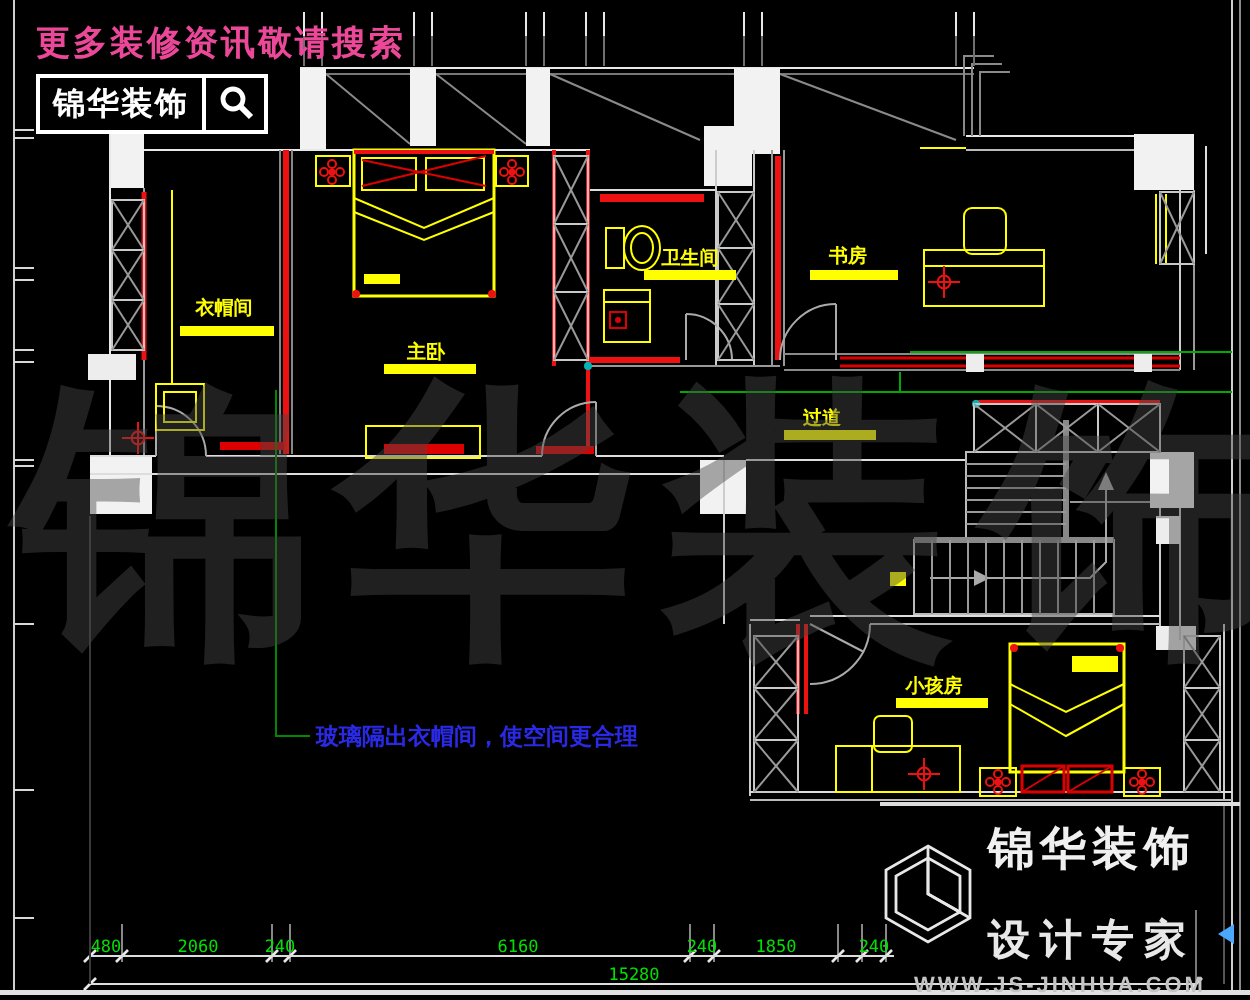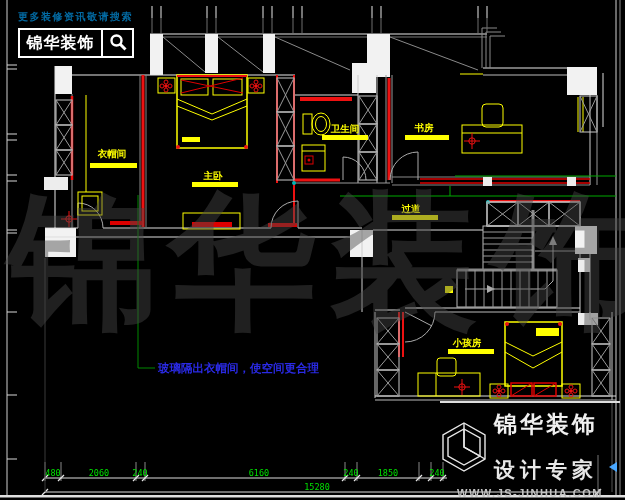--- a/index.html
+++ b/index.html
@@ -1,21 +1,21 @@
 <!DOCTYPE html>
 <html><head>
 <meta charset="utf-8">
 <style>
   html,body{margin:0;padding:0;background:#000;}
   #canvas{position:relative;width:625px;height:500px;background:#000;overflow:hidden;
           font-family:"Liberation Sans","DejaVu Sans",sans-serif;}
   #plan{position:absolute;left:0;top:0;}
   
   #header{position:absolute;left:18px;top:10px;z-index:5;color:#fff;}
-  #promo{font-size:10px;font-weight:bold;letter-spacing:1.5px;color:#0369a1;font-family:Liberation Mono, monospace;}
+  #promo{font-size:17px;font-weight:bold;letter-spacing:1.5px;color:#ec4899;font-family:Liberation Mono, monospace;}
   #logoBox{margin-top:4px;display:flex;align-items:stretch;border:2px solid #fff;width:112px;height:26px;}
   #logoText{flex:1;display:flex;align-items:center;justify-content:center;font-size:16px;font-weight:bold;letter-spacing:1px;color:#fff;}
   #logoSearch{width:29px;border-left:2px solid #fff;display:flex;align-items:center;justify-content:center;}
   
   .wm{position:absolute;top:188px;z-index:4;font-size:148px;line-height:1;font-weight:bold;
       color:rgba(72,72,72,0.45);font-family:"Liberation Sans","DejaVu Sans",sans-serif;pointer-events:none;}
   
   #titleblock{position:absolute;left:440px;top:401px;width:180px;height:95px;z-index:5;
               border-top:2px solid #ddd;display:flex;flex-direction:column;}
   #tbMain{display:flex;align-items:center;padding-top:6px;}

